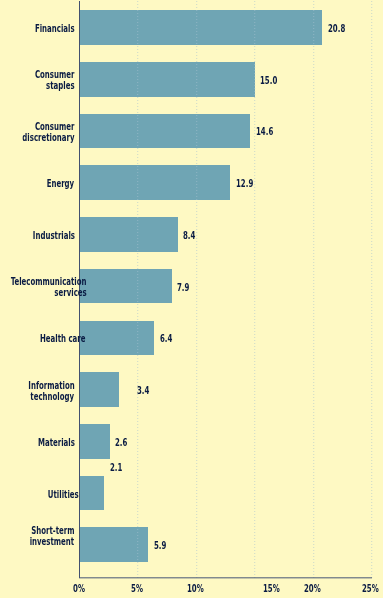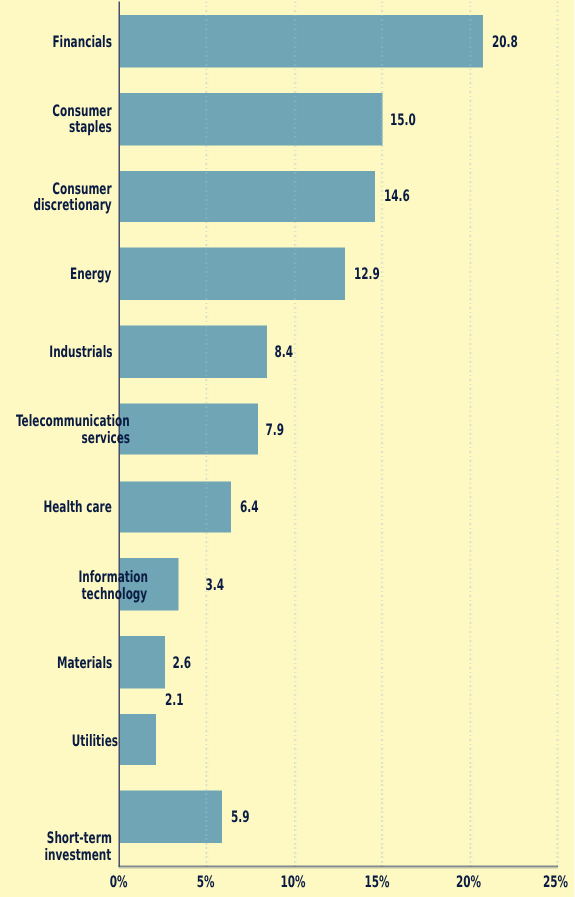--- a/index.html
+++ b/index.html
@@ -87,44 +87,44 @@
         </div>
       </div>
       <div class="lbl catlabel" style="left: 12px; width: 74.5px; top: 276.15px;">
         <div>
           <span class="sq">Telecommunication</span>
         </div>
         <div>
           <span class="sq">services</span>
         </div>
       </div>
-      <div class="lbl catlabel" style="left: 0px; width: 74.5px; top: 333.37px;">
+      <div class="lbl catlabel" style="left: 0px; width: 74.5px; top: 333.37px; padding-left: 11px;">
         <div>
           <span class="sq">Health care</span>
         </div>
       </div>
-      <div class="lbl catlabel" style="left: 0px; width: 74.5px; top: 379.59px; padding-left: 24px;">
+      <div class="lbl catlabel" style="left: 0px; width: 74.5px; top: 379.59px;">
         <div>
           <span class="sq">Information</span>
         </div>
         <div>
           <span class="sq">technology</span>
         </div>
       </div>
       <div class="lbl catlabel" style="left: 0px; width: 74.5px; top: 436.81px;">
         <div>
           <span class="sq">Materials</span>
         </div>
       </div>
       <div class="lbl catlabel" style="left: 0px; width: 79px; top: 488.53px;">
         <div>
           <span class="sq">Utilities</span>
         </div>
       </div>
-      <div class="lbl catlabel" style="left: 0px; width: 74.5px; top: 554px;">
+      <div class="lbl catlabel" style="left: 0px; width: 74.5px; top: 525px;">
         <div>
           <span class="sq">Short-term</span>
         </div>
         <div>
           <span class="sq">investment</span>
         </div>
       </div>
     </div>
   <div id="value-labels">
       <div class="lbl barlabel" style="left: 327.944px; top: 23.05px;"><span class="sq">20.8</span></div>
@@ -136,17 +136,17 @@
       <div class="lbl barlabel" style="left: 159.752px; top: 333.37px;"><span class="sq">6.4</span></div>
       <div class="lbl barlabel" style="left: 124.712px; top: 385.09px; margin-left: 12px;"><span class="sq">3.4</span></div>
       <div class="lbl barlabel" style="left: 115.368px; top: 436.81px;"><span class="sq">2.6</span></div>
       <div class="lbl barlabel" style="left: 109.528px; top: 462px; text-decoration: underline;"><span class="sq">2.1</span></div>
       <div class="lbl barlabel" style="left: 153.912px; top: 540.25px;"><span class="sq">5.9</span></div>
     </div>
   <div id="tick-labels">
       <div class="lbl tick" style="left: 53.6px; width: 50px; top: 583px;"><span class="sq">0%</span></div>
       <div class="lbl tick" style="left: 112px; width: 50px; top: 583px;"><span class="sq">5%</span></div>
       <div class="lbl tick" style="left: 170.4px; width: 50px; top: 583px;"><span class="sq">10%</span></div>
-      <div class="lbl tick" style="left: 226px; width: 50px; top: 583px; text-align: center;"><span class="sq">15%</span></div>
+      <div class="lbl tick" style="left: 246px; width: 50px; top: 583px; text-align: center;"><span class="sq">15%</span></div>
       <div class="lbl tick" style="left: 287.2px; width: 50px; top: 583px;"><span class="sq">20%</span></div>
       <div class="lbl tick" style="left: 345.6px; width: 50px; top: 583px;"><span class="sq">25%</span></div>
     </div>
 </div>
 
 </body></html>

